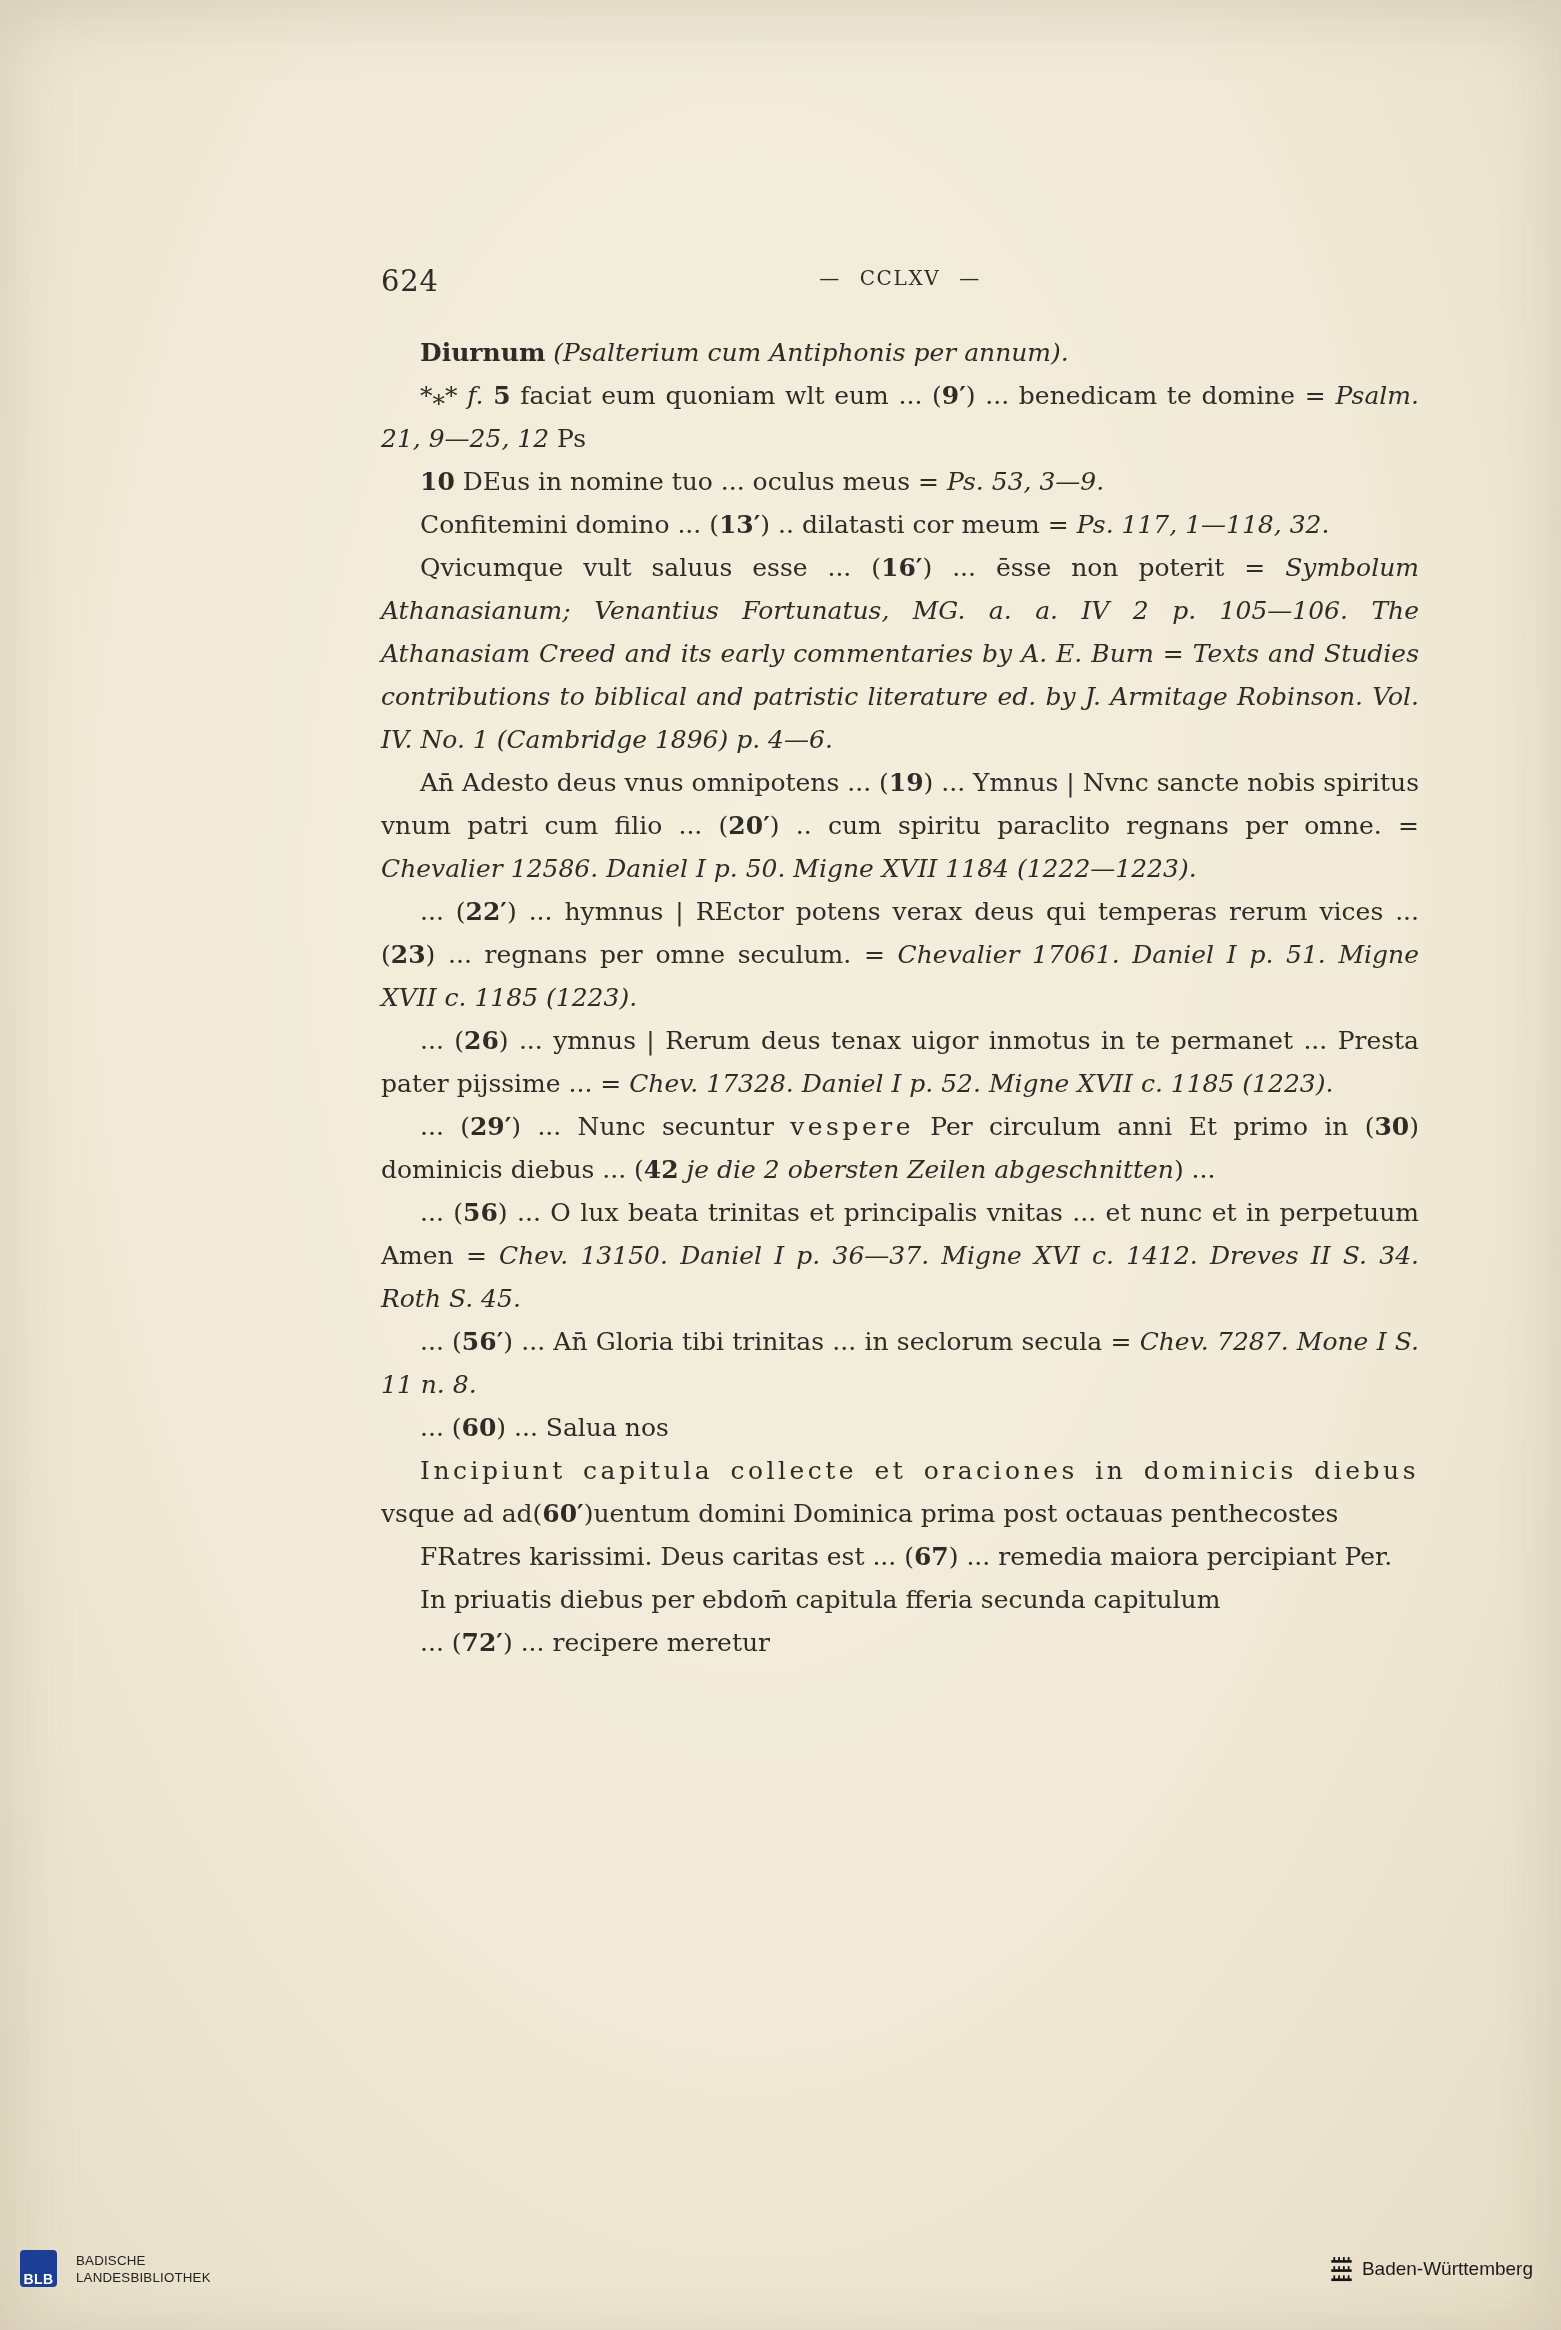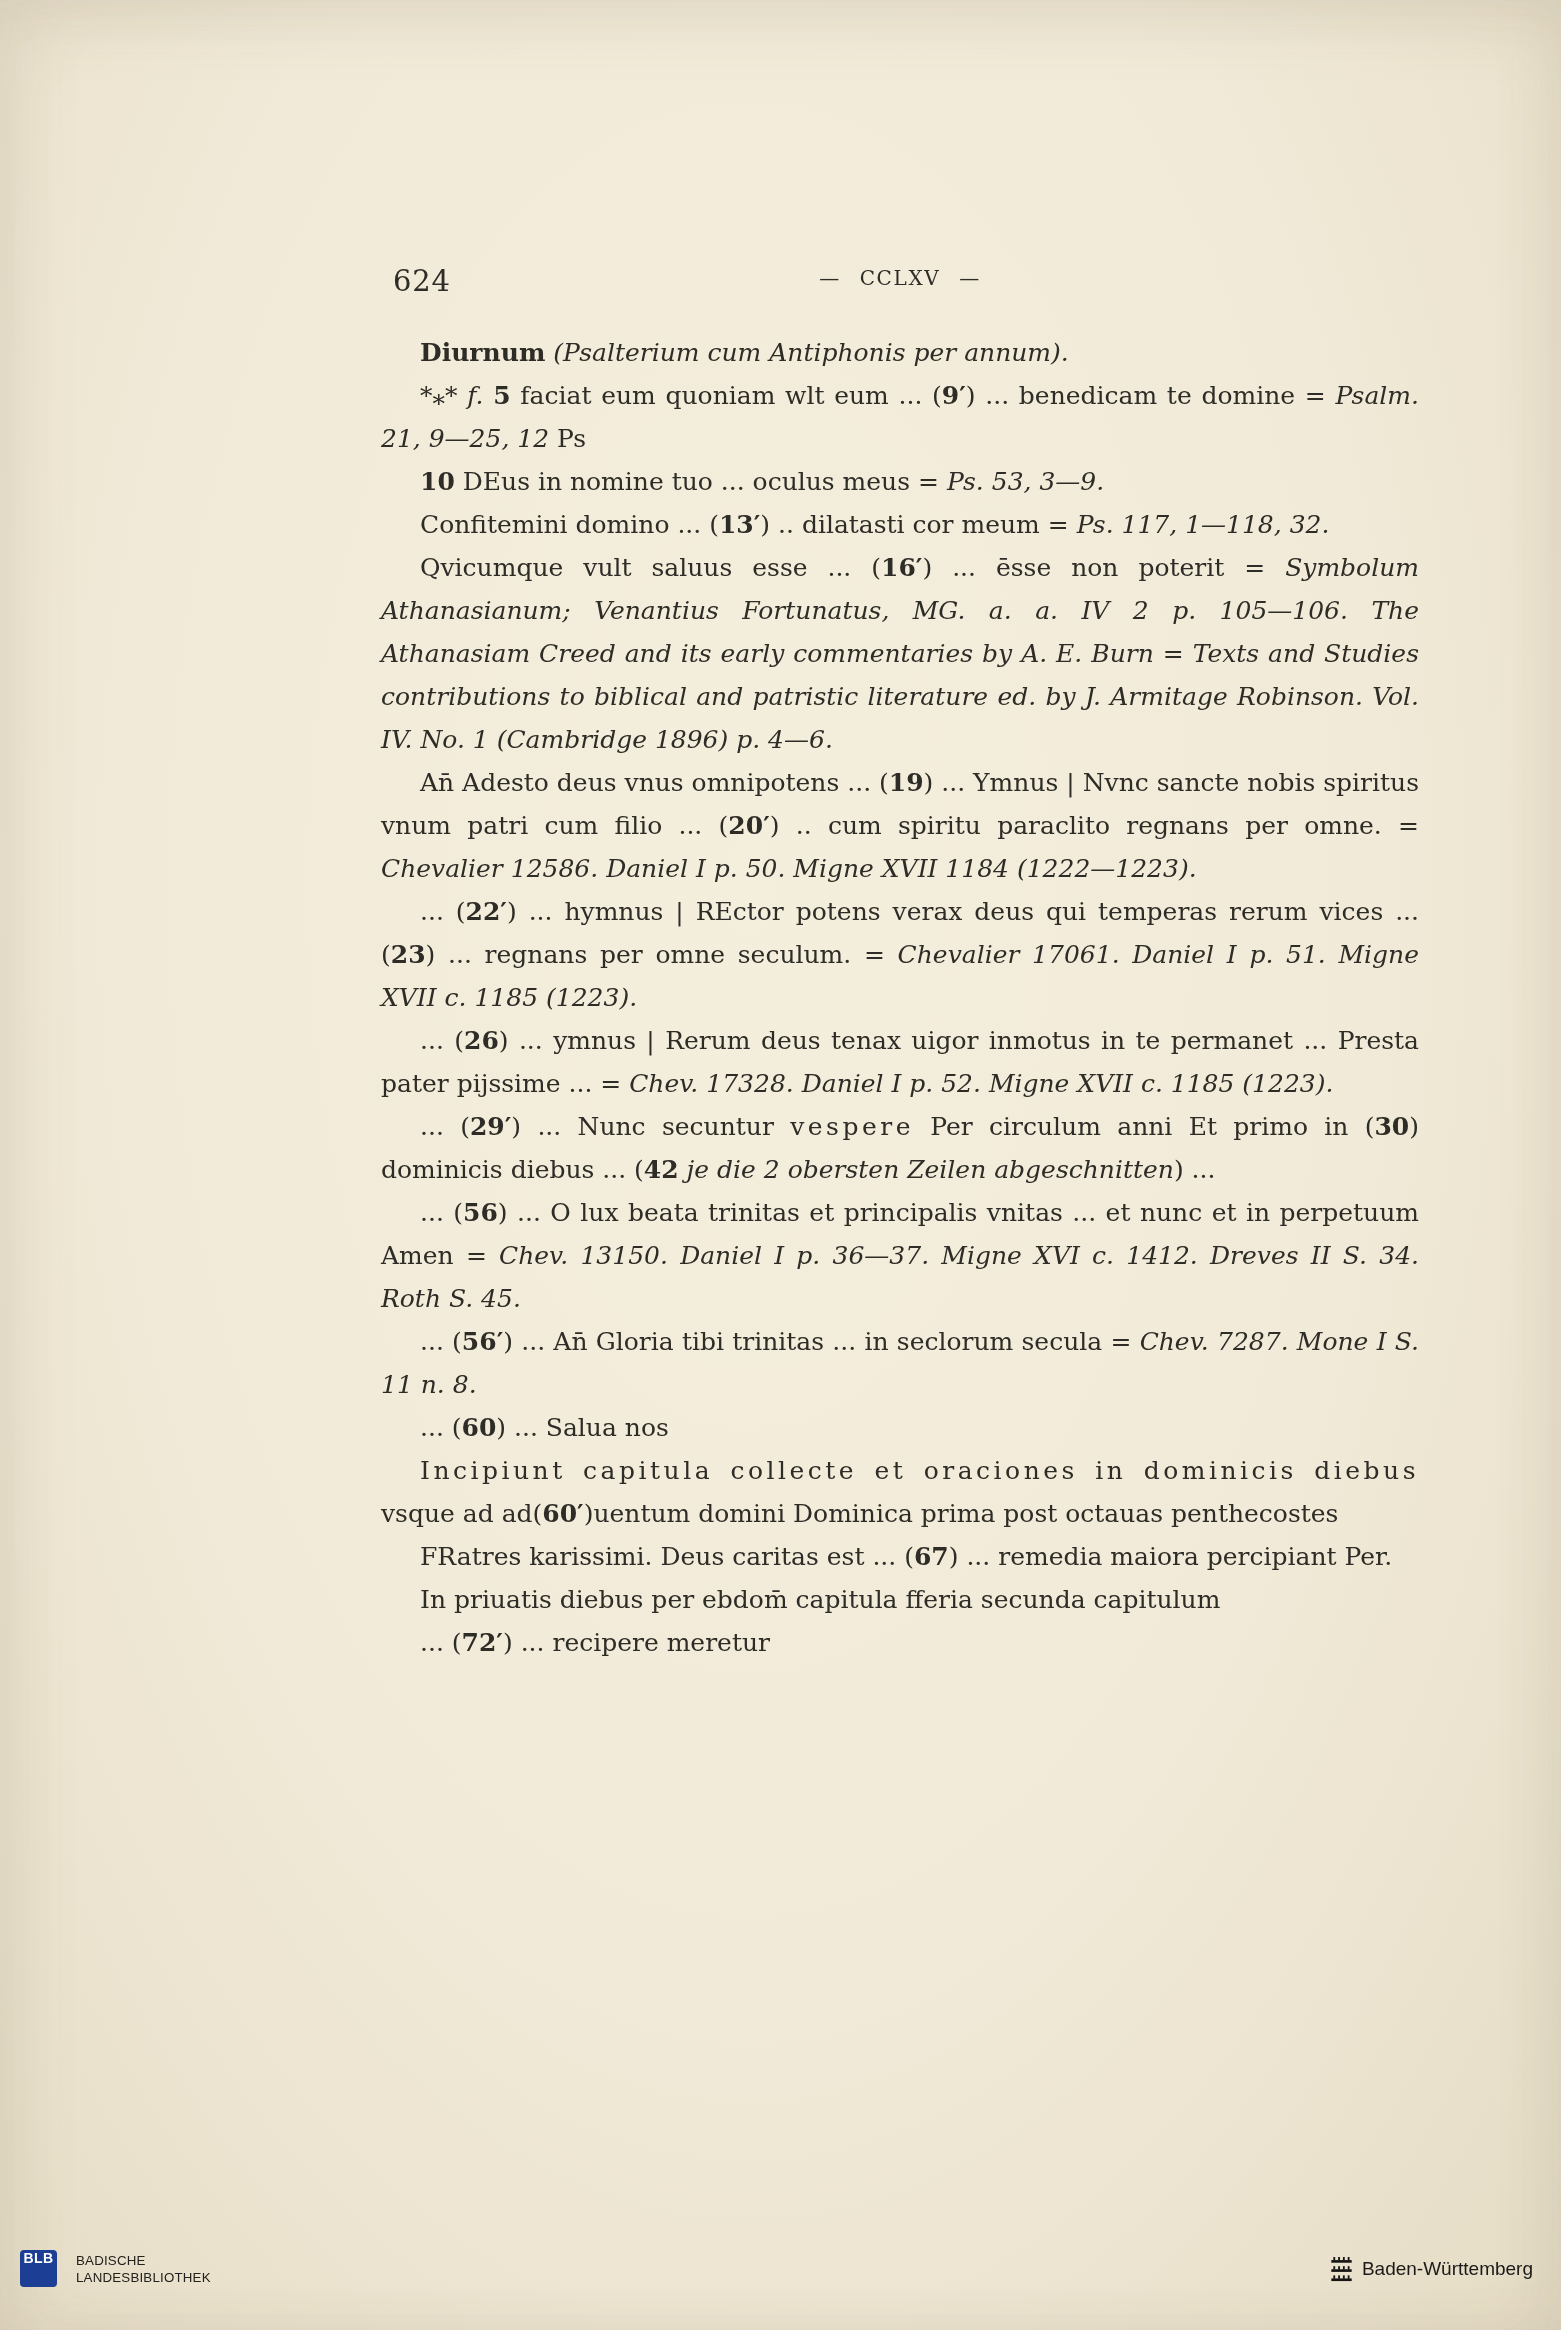--- a/index.html
+++ b/index.html
@@ -11,42 +11,42 @@
   }
   .paper{
     position:absolute;inset:0;
     background:radial-gradient(ellipse at 48% 38%, #f4eedd 0%, #f1ead8 55%, #e5dcc5 100%);
     box-shadow:inset 0 31px 62px rgba(120,100,70,.07), inset 31px 0 62px rgba(120,100,70,.05), inset -23.4px 0 55px rgba(120,100,70,.05);
   }
   .headline{
     position:absolute;left:381px;top:264px;width:1038px;height:37px;
   }
   .pagenum{
-    position:absolute;left:0;top:0;font-size:29px;letter-spacing:0.8px;margin-left:12px;
+    position:absolute;left:0;top:0;font-size:29px;letter-spacing:0.8px;
   }
   .running{
     position:absolute;left:0;top:1.6px;width:100%;text-align:center;
     font-size:20px;word-spacing:0.55em;letter-spacing:1.6px;
   }
   .textblock{
     position:absolute;left:381px;top:331px;width:1038px;
     font-size:25px;line-height:43px;text-align:justify;
   }
   .para{margin:0;text-indent:39px;}
   .run-b{font-weight:bold;}
   .run-i{font-style:italic;}
   .run-ls{letter-spacing:0.14em;}
   .run-low{position:relative;top:0.3em;}
   .footer-left{
     position:absolute;left:20px;top:2250px;display:flex;align-items:center;
     font-family:"Liberation Sans","DejaVu Sans",sans-serif;
   }
   .blb-box{
     width:37px;height:37px;border-radius:3.9px;
-    display:flex;align-items:flex-start;justify-content:center;
+    display:flex;align-items:flex-end;justify-content:center;
     color:#ffffff;font-weight:bold;font-size:14px;letter-spacing:0.4px;
   }
   .blb-name{
     margin-left:19px;font-weight:normal;font-size:13.3px;line-height:17px;
     color:#22211e;letter-spacing:0.2px;
   }
   .footer-right{
     position:absolute;right:28px;top:2256px;display:flex;align-items:center;gap:7.8px;
     font-family:"Liberation Sans","DejaVu Sans",sans-serif;
   }

